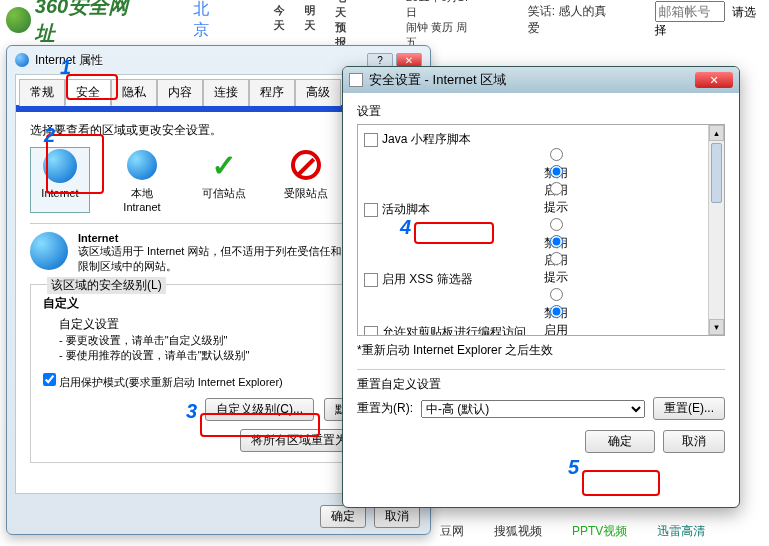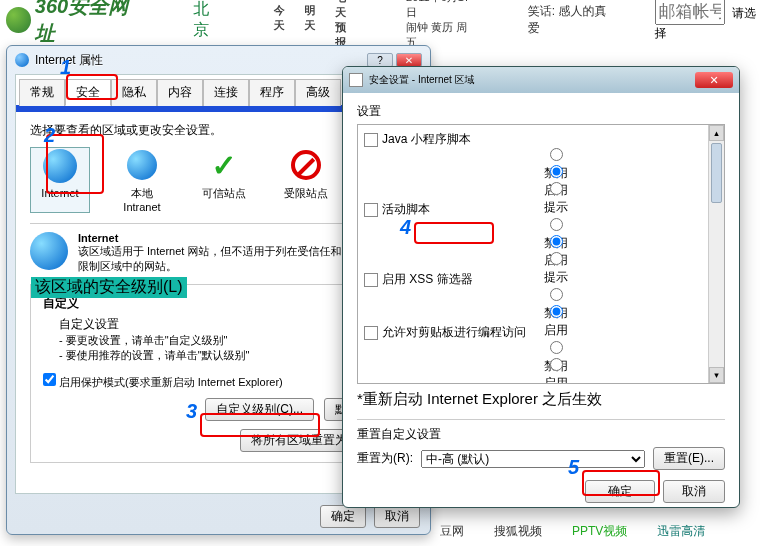--- a/index.html
+++ b/index.html
@@ -3,27 +3,27 @@
 <meta charset="utf-8">
 <style>
 * { box-sizing: border-box; margin: 0; padding: 0; font-family: "Microsoft YaHei", SimSun, Arial, sans-serif; }
 body { width: 769px; height: 546px; background: #fff; position: relative; overflow: hidden; font-size: 12px; }
 
 
 .bg-header { position: absolute; top: 0; left: 0; right: 0; height: 40px; display: flex; align-items: center; padding: 16px 6px; gap: 30px; }
 .bg-logo { display: flex; align-items: center; gap: 4px; }
 .bg-logo .shield { width: 26px; height: 26px; background: radial-gradient(circle at 30% 30%, #7BC043, #2E7D32); border-radius: 50%; }
 .bg-logo .brand { color: #2E7D32; font-size: 20px; font-weight: bold; font-style: italic; }
-.bg-header .city { margin-left: 20px; color: #15803d; font-size: 16px; }
+.bg-header .city { margin-left: 20px; color: #3b82f6; font-size: 16px; }
 .bg-header .weather { display: flex; gap: 10px; margin-left: 20px; font-size: 11px; color: #444; }
 .bg-header .weather span { display: flex; flex-direction: column; align-items: center; }
 .bg-header .date-block { margin-left: 20px; font-size: 11px; color: #333; }
 .bg-header .joke { margin-left: 20px; font-size: 12px; color: #333; }
 .bg-header .mailbox { margin-left: 10px; }
-.bg-header input { font-size: 17px; padding: 1px 2px; width: 70px; }
+.bg-header input { font-size: 13px; padding: 1px 2px; width: 70px; }
 .bg-header .select-mail { margin-left: 4px; font-size: 12px; }
 
 
 .dlg1 {
   position: absolute; left: 6px; top: 45px; width: 425px; height: 490px;
   background: linear-gradient(#e8f0f8, #dde6ef); border: 1px solid #6b8ca8; border-radius: 6px;
   box-shadow: 0 4px 12px rgba(0,0,0,0.25);
 }
 .dlg1 .titlebar { height: 28px; display: flex; align-items: center; padding: 0 8px; }
 .dlg1 .titlebar .globe { width: 14px; height: 14px; background: radial-gradient(circle at 30% 30%, #8cf, #06c); border-radius: 50%; margin-right: 6px; }
@@ -43,50 +43,50 @@
 .zone .globe-sm { width: 30px; height: 30px; background: radial-gradient(circle at 30% 30%, #8df, #06c); border-radius: 50%; position: relative; }
 .zone .check { color: #2a2; font-size: 30px; font-weight: bold; }
 .zone .ban { width: 30px; height: 30px; border: 4px solid #d00; border-radius: 50%; position: relative; }
 .zone .ban::after { content:''; position:absolute; left:0; right:0; top:50%; height:4px; background:#d00; transform: rotate(-45deg); }
 .zone.sel { border: 1px solid #7aa; background: #eef6fb; }
 .zone-desc { display: flex; gap: 10px; border-top: 1px solid #ccc; padding-top: 8px; margin-bottom: 10px; }
 .zone-desc .globe-md { width: 38px; height: 38px; background: radial-gradient(circle at 30% 30%, #8df, #06c); border-radius: 50%; flex: none; }
 .zone-desc .txt { font-size: 11px; }
 .zone-desc .txt .t { font-weight: bold; }
 .fieldset { border: 1px solid #ccc; padding: 10px 12px; margin-top: 6px; font-size: 12px; position: relative; }
-.fieldset .legend { position: absolute; top: -8px; left: 0; background: #14b8a6; padding: 0 4px; font-size: 16px; }
+.fieldset .legend { position: absolute; top: -8px; left: 16px; background: #e5e5e5; padding: 0 4px; font-size: 12px; }
 .fieldset .custom { font-weight: bold; margin-bottom: 4px; }
 .fieldset .lines { font-size: 11px; margin-left: 16px; margin-bottom: 10px; }
 .fieldset .chk { font-size: 11px; margin-top: 8px; }
 .btnrow { display: flex; justify-content: flex-end; gap: 10px; margin-top: 8px; }
 .btn { padding: 2px 10px; font-size: 12px; border: 1px solid #888; background: linear-gradient(#fafafa,#e4e4e4); border-radius: 3px; cursor: pointer; }
 .dlg1 .footer { position: absolute; bottom: 6px; right: 10px; display: flex; gap: 8px; }
 
 
 .dlg2 {
   position: absolute; left: 342px; top: 66px; width: 398px; height: 442px;
   background: #fff; border: 1px solid #355; border-radius: 6px;
   box-shadow: 0 6px 18px rgba(0,0,0,0.35);
 }
 .dlg2 .titlebar { height: 26px; background: linear-gradient(#cfe0e8,#a9c4d4); display: flex; align-items: center; padding: 0 6px; border-radius: 5px 5px 0 0; }
 .dlg2 .titlebar .ic { width: 14px; height: 14px; background: #fff; border: 1px solid #888; margin-right: 6px; }
-.dlg2 .titlebar .title { flex: 1; font-size: 10px; color: #000; }
+.dlg2 .titlebar .title { flex: 1; font-size: 13px; color: #000; }
 .dlg2 .titlebar .close { width: 38px; height: 16px; background: linear-gradient(#f77,#c22); border-radius: 3px; color: #fff; display: flex; align-items: center; justify-content: center; font-size: 11px; }
 .dlg2 .body2 { padding: 10px 14px; }
 .dlg2 .sect { font-size: 12px; margin-bottom: 4px; }
-.tree-box { border: 1px solid #aaa; height: 260px; overflow: hidden; position: relative; background: #fff; }
+.tree-box { border: 1px solid #aaa; height: 212px; overflow: hidden; position: relative; background: #fff; }
 .tree-scroll { position: absolute; right: 0; top: 0; bottom: 0; width: 16px; background: #eee; border-left: 1px solid #ccc; }
 .tree-scroll .arrow { height: 16px; background: #ddd; border: 1px solid #bbb; display:flex; align-items:center; justify-content:center; font-size:9px; }
 .tree-scroll .thumb { position:absolute; left:2px; right:2px; top:18px; height:60px; background:#c8d8e8; border:1px solid #9ab; border-radius:2px; }
 .tree { padding: 4px 6px; font-size: 12px; }
 .tree .grp { display: flex; align-items: center; gap: 4px; margin-top: 2px; }
 .tree .grp .doc-ic { width: 14px; height: 14px; background: #fff; border: 1px solid #888; display:inline-block; }
 .tree .opt { margin-left: 30px; display: flex; align-items: center; gap: 4px; height: 17px; flex-direction: column; }
 .tree input[type=radio] { margin: 0; }
-.note { font-size: 15px; margin-top: 6px; }
+.note { font-size: 12px; margin-top: 6px; }
 .reset-block { border-top: 1px solid #ccc; margin-top: 10px; padding-top: 6px; }
 .reset-block .lbl { font-size: 12px; margin-bottom: 4px; }
 .reset-row { display: flex; align-items: center; gap: 8px; font-size: 12px; }
 .reset-row select { flex: 1; font-size: 12px; }
 .dlg2 .footer2 { display: flex; justify-content: flex-end; gap: 8px; padding: 0 14px 10px 0; }
 
 
 .co { position: absolute; border: 2px solid #e00; border-radius: 4px; }
 .cn { position: absolute; color: #06e; font-size: 20px; font-weight: bold; font-style: italic; }
 

